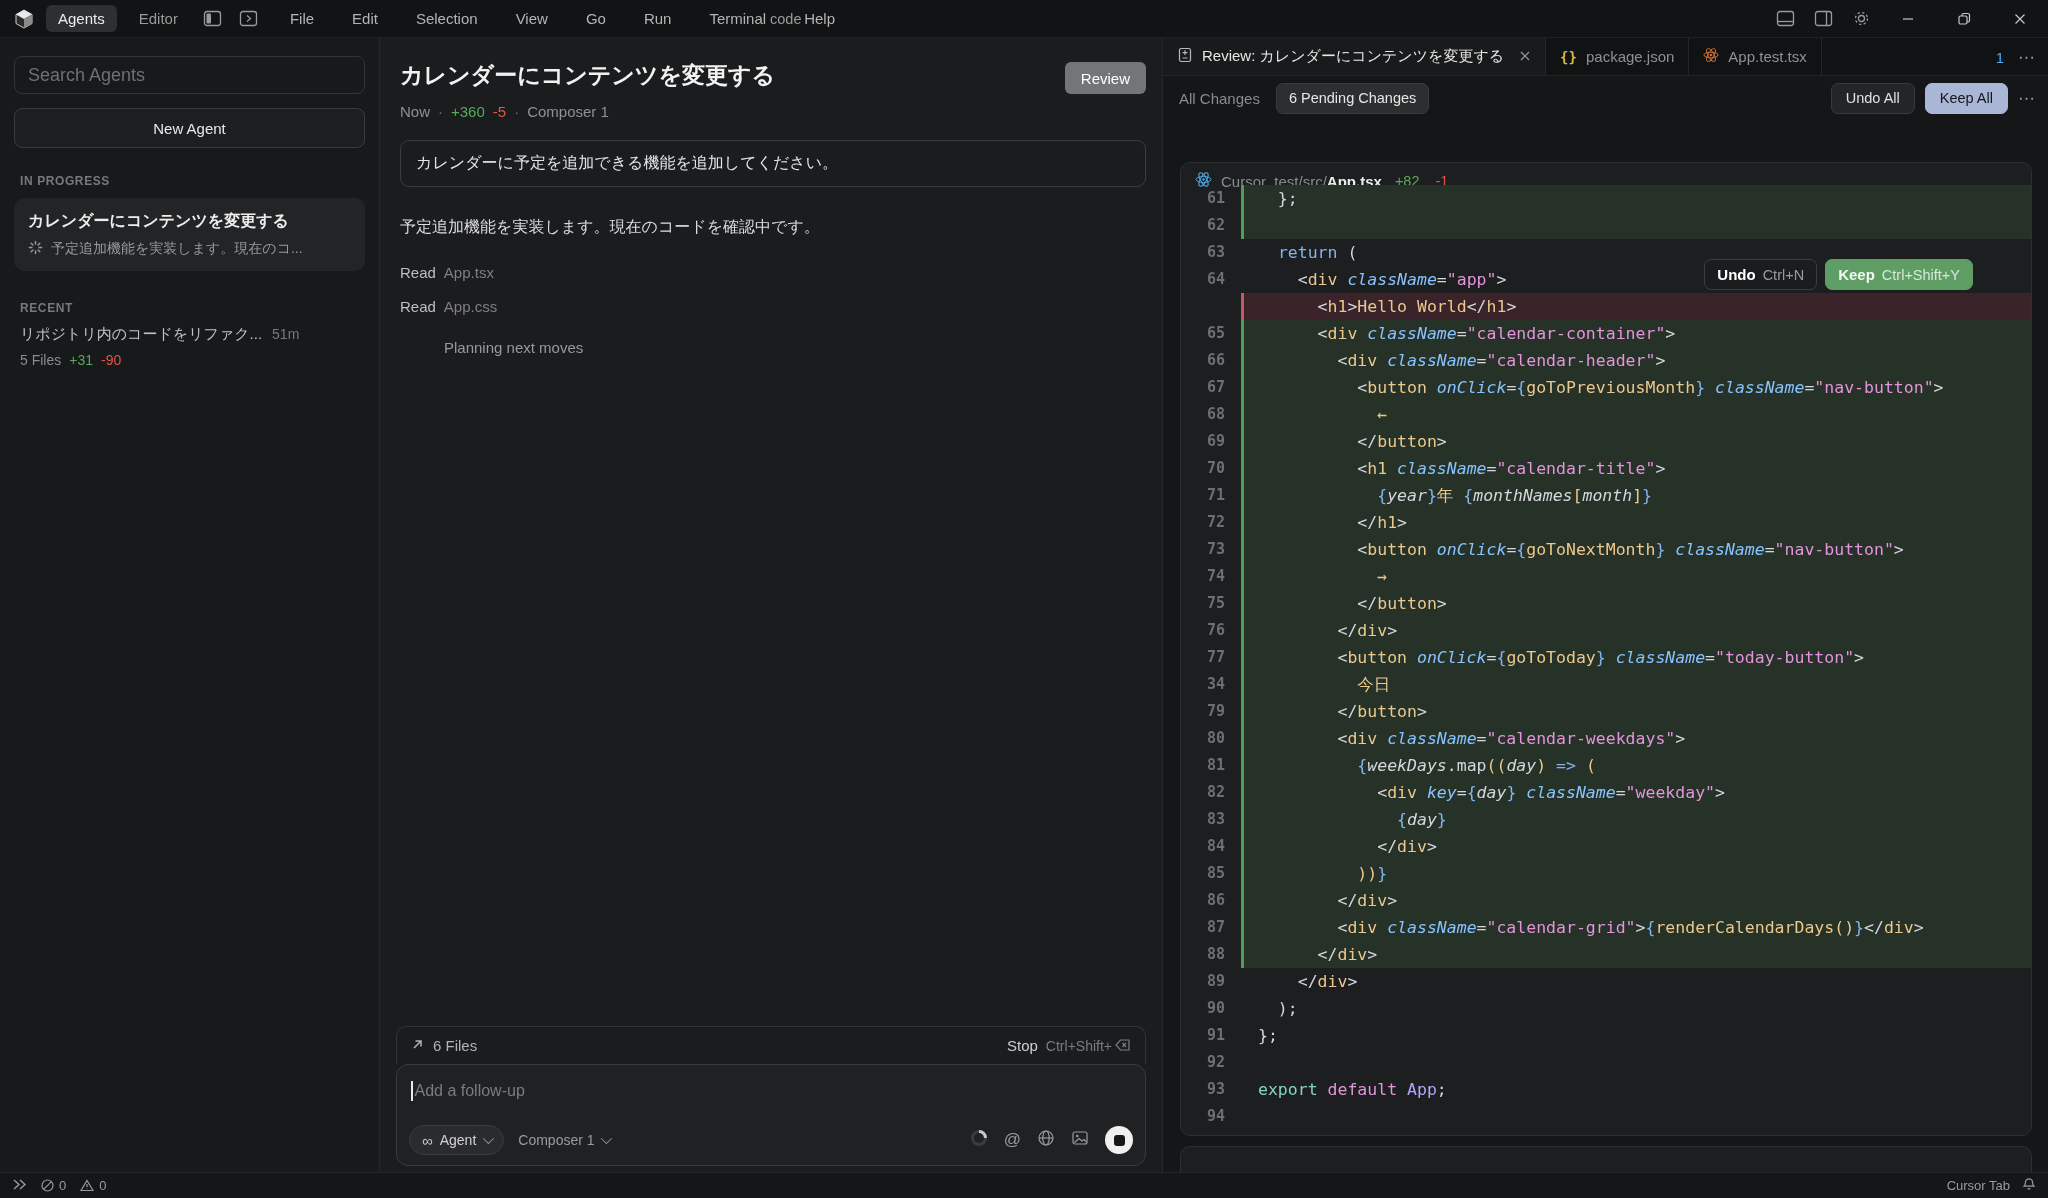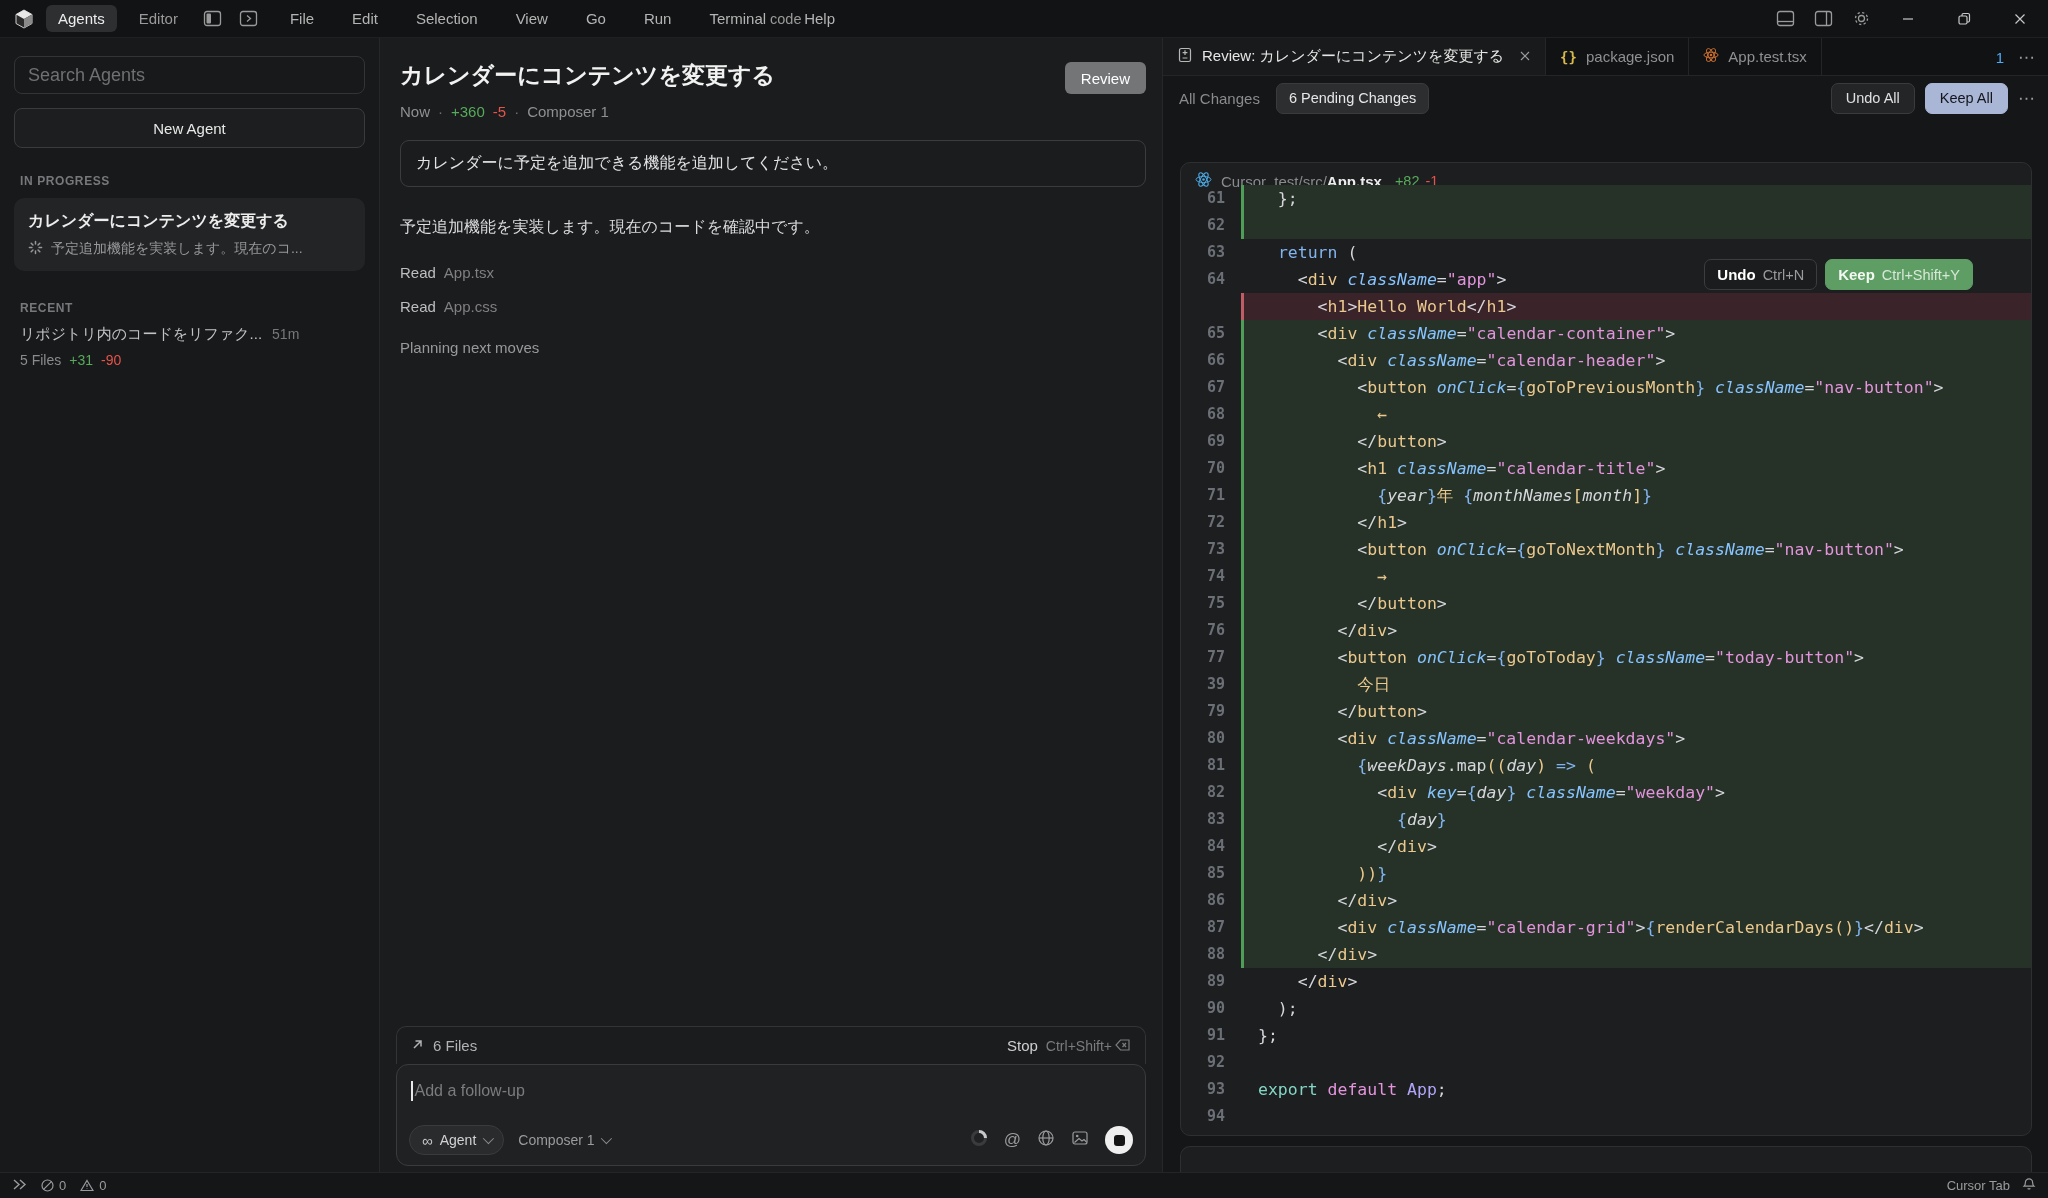--- a/index.html
+++ b/index.html
@@ -49,21 +49,21 @@
   .review-btn { position:absolute; right:0; top:2px; background:#747577; color:#fff; border:none; border-radius:6px; height:32px; padding:0 16px; font-size:15px; font-family:inherit; }
   .meta { display:flex; align-items:center; gap:8px; font-size:15px; color:#8f9093; margin-top:12px; }
   .dot::before { content:"·"; color:#6f7073; }
   .meta .plus, .meta .minus { font-size:15px; }
   .user-msg { border:1px solid #3b3c3e; border-radius:9px; padding:12px 15px; font-size:16px; color:#e4e4e6; margin-top:20px; }
   .asst-msg { font-size:16px; color:#dcdcde; margin-top:30px; }
   .tools { margin-top:26px; display:flex; flex-direction:column; gap:17px; }
   .tool-row { display:flex; gap:8px; font-size:15px; }
   .tool-action { color:#bdbec0; }
   .tool-file { color:#807f82; }
-  .planning { margin-top:24px; font-size:15px; color:#98999c; }
+  .planning { margin-top:24px; font-size:15px; color:#98999c;margin-left:44px; }
 
   .composer { position:absolute; left:16px; right:16px; bottom:6px; }
   .files-bar { height:38px; border:1px solid #333436; border-bottom:none; border-radius:10px 10px 0 0; display:flex; align-items:center; justify-content:space-between; padding:0 14px; background:#1b1c1d; }
   .files-left { display:flex; align-items:center; gap:9px; color:#b2b3b5; font-size:15px; }
   .stop-group { display:flex; align-items:center; gap:8px; }
   .stop-label { color:#cfcfd1; font-size:15px; }
   .stop-key { color:#7b7c7f; font-size:14px; display:flex; align-items:center; gap:3px; }
   .input-box { position:relative; height:102px; background:#202122; border:1px solid #3a3b3d; border-radius:12px; padding:16px 14px; }
   .ph-row { display:flex; align-items:center; }
   .caret { width:1.5px; height:20px; background:#e8e8e8; margin-right:2px; }
@@ -93,21 +93,21 @@
   .pending-btn { background:#2d2e30; border:1px solid #3a3b3d; color:#e6e6e6; border-radius:7px; height:31px; padding:0 12px; font-size:14.5px; font-family:inherit; }
   .ab-right { margin-left:auto; display:flex; align-items:center; gap:10px; }
   .undo-all { background:#242527; border:1px solid #3a3b3d; color:#e0e0e2; border-radius:7px; height:31px; padding:0 14px; font-size:14.5px; font-family:inherit; }
   .keep-all { background:#a9b6d6; border:1px solid #a9b6d6; color:#14161c; border-radius:7px; height:31px; padding:0 14px; font-size:14.5px; font-family:inherit; }
 
   .review-body { flex:1; padding:42px 16px 0 17px; display:flex; flex-direction:column; overflow:hidden; }
   .diff-card { position:relative; background:#1d1e1f; border:1px solid #2e2f31; border-radius:10px; height:984px; overflow:hidden; }
   .diff-head { height:36px; display:flex; align-items:center; gap:9px; padding:0 14px; font-size:15px; }
   .diff-path { color:#8a8b8e; }
   .diff-file { color:#ececec; font-weight:700; }
-  .diff-stats { display:flex; gap:6px; margin-left:4px; font-size:14.5px; }
+  .diff-stats { display:flex; gap:16px; margin-left:4px; font-size:14.5px; }
 
   .code-lines { font-family:"DejaVu Sans Mono", monospace; }
   .code-row { display:flex; height:27px; line-height:27px; }
   .ln { flex:none; width:60px; text-align:right; padding-right:16px; color:#6b6f76; font-size:15px;font-weight:bold; }
   .stripe { flex:none; width:3px; background:transparent; }
   .code-row.added .stripe { background:#4f9e58; }
   .code-row.removed .stripe { background:#c05c66; }
   .code-text { flex:1; padding-left:14px; white-space:pre; font-size:16.5px; }
   .code-row.added .code-text { background:#263227; }
   .code-row.removed .code-text { background:#3a242a; }
@@ -491,21 +491,21 @@
                 <span class="ln">76</span>
                 <span class="stripe"></span>
                 <span class="code-text"><span class="tk-p">        &lt;/</span><span class="tk-t">div</span><span class="tk-p">&gt;</span></span>
               </div>
               <div class="code-row added">
                 <span class="ln">77</span>
                 <span class="stripe"></span>
                 <span class="code-text"><span class="tk-p">        &lt;</span><span class="tk-t">button</span><span class="tk-p"> </span><span class="tk-a">onClick</span><span class="tk-p">=</span><span class="tk-b">{</span><span class="tk-f">goToToday</span><span class="tk-b">}</span><span class="tk-p"> </span><span class="tk-a">className</span><span class="tk-p">=</span><span class="tk-s">"today-button"</span><span class="tk-p">&gt;</span></span>
               </div>
               <div class="code-row added">
-                <span class="ln">39</span>
+                <span class="ln">34</span>
                 <span class="stripe"></span>
                 <span class="code-text"><span class="tk-p">          </span><span class="tk-t">今日</span></span>
               </div>
               <div class="code-row added">
                 <span class="ln">79</span>
                 <span class="stripe"></span>
                 <span class="code-text"><span class="tk-p">        &lt;/</span><span class="tk-t">button</span><span class="tk-p">&gt;</span></span>
               </div>
               <div class="code-row added">
                 <span class="ln">80</span>

